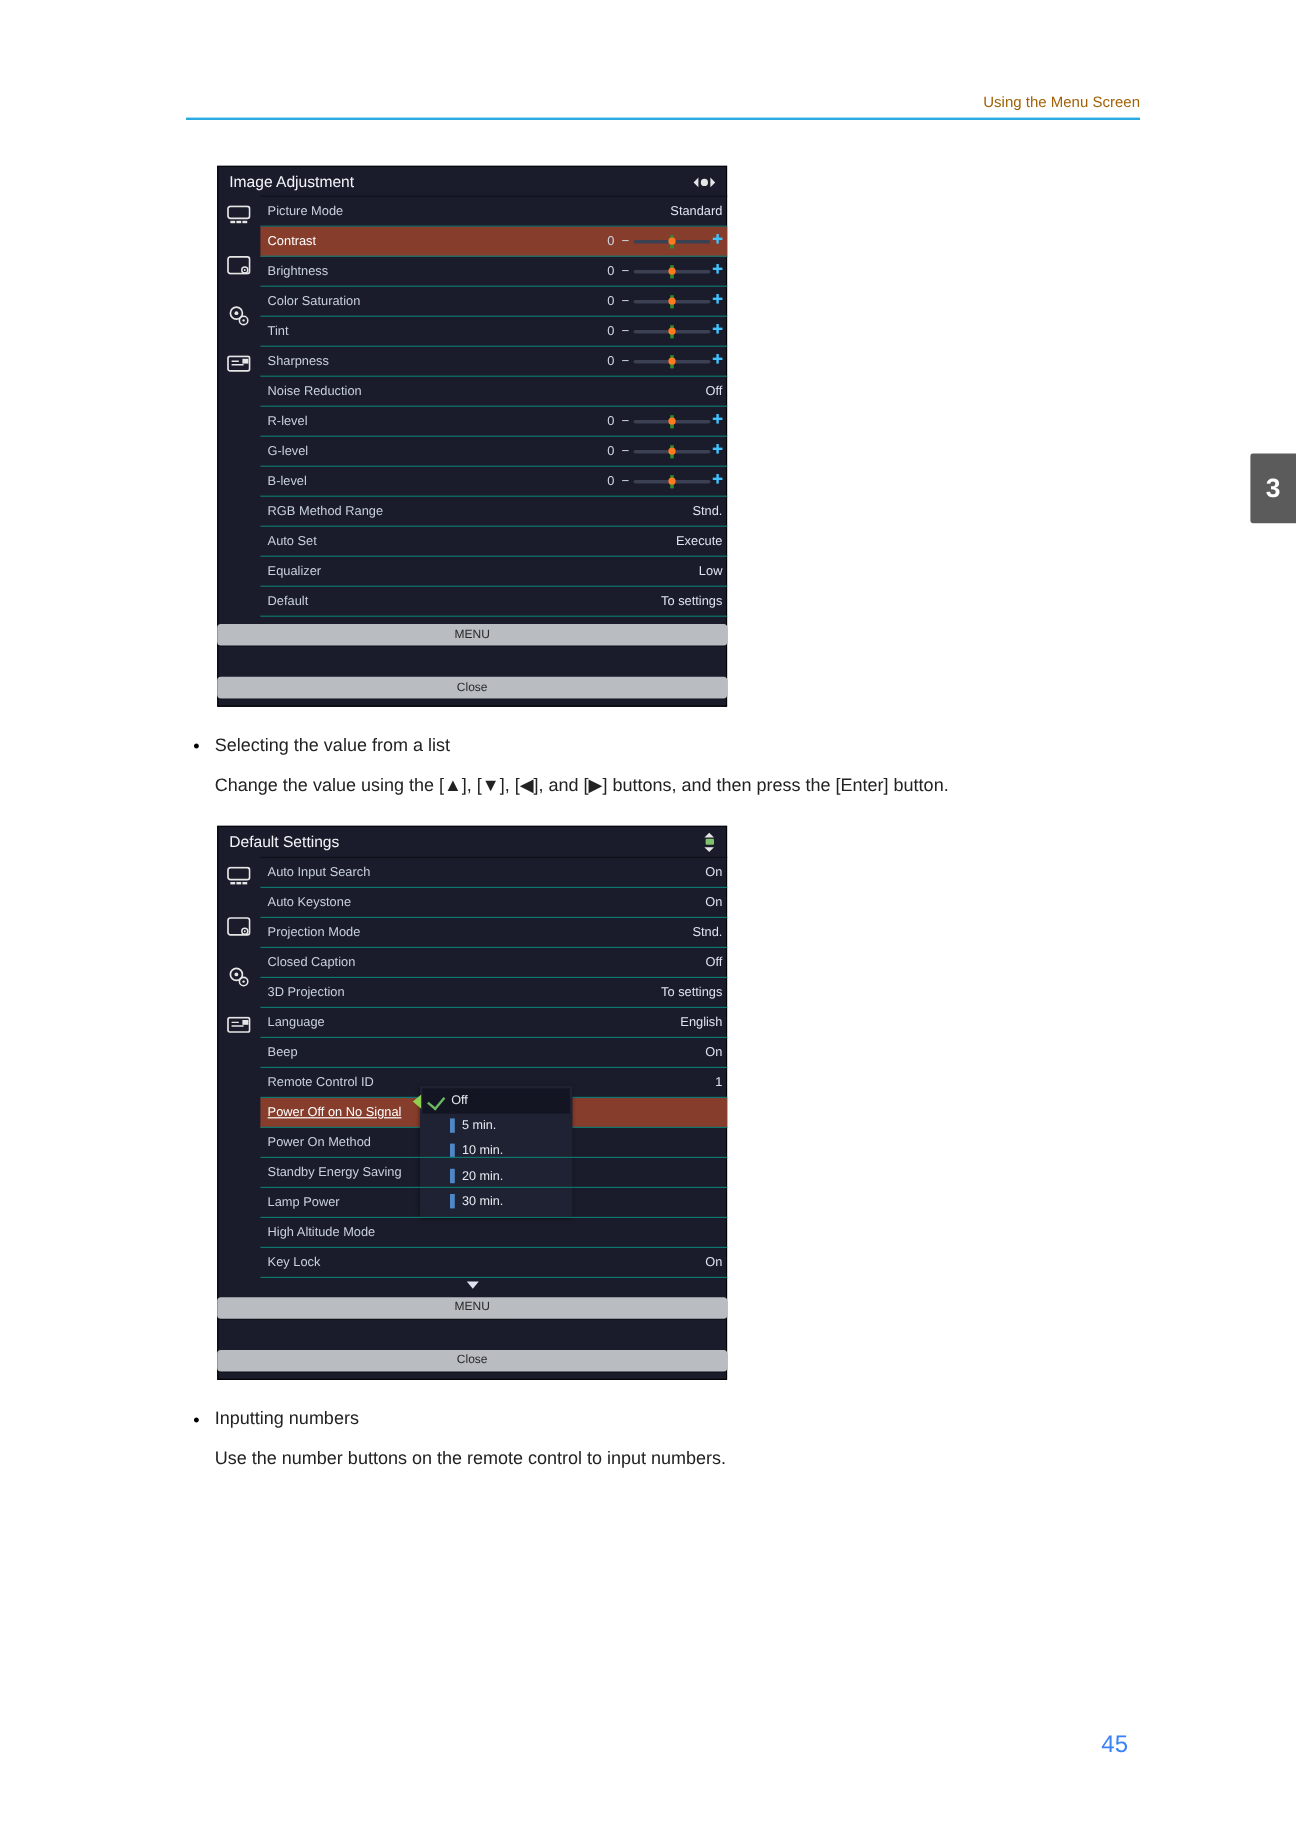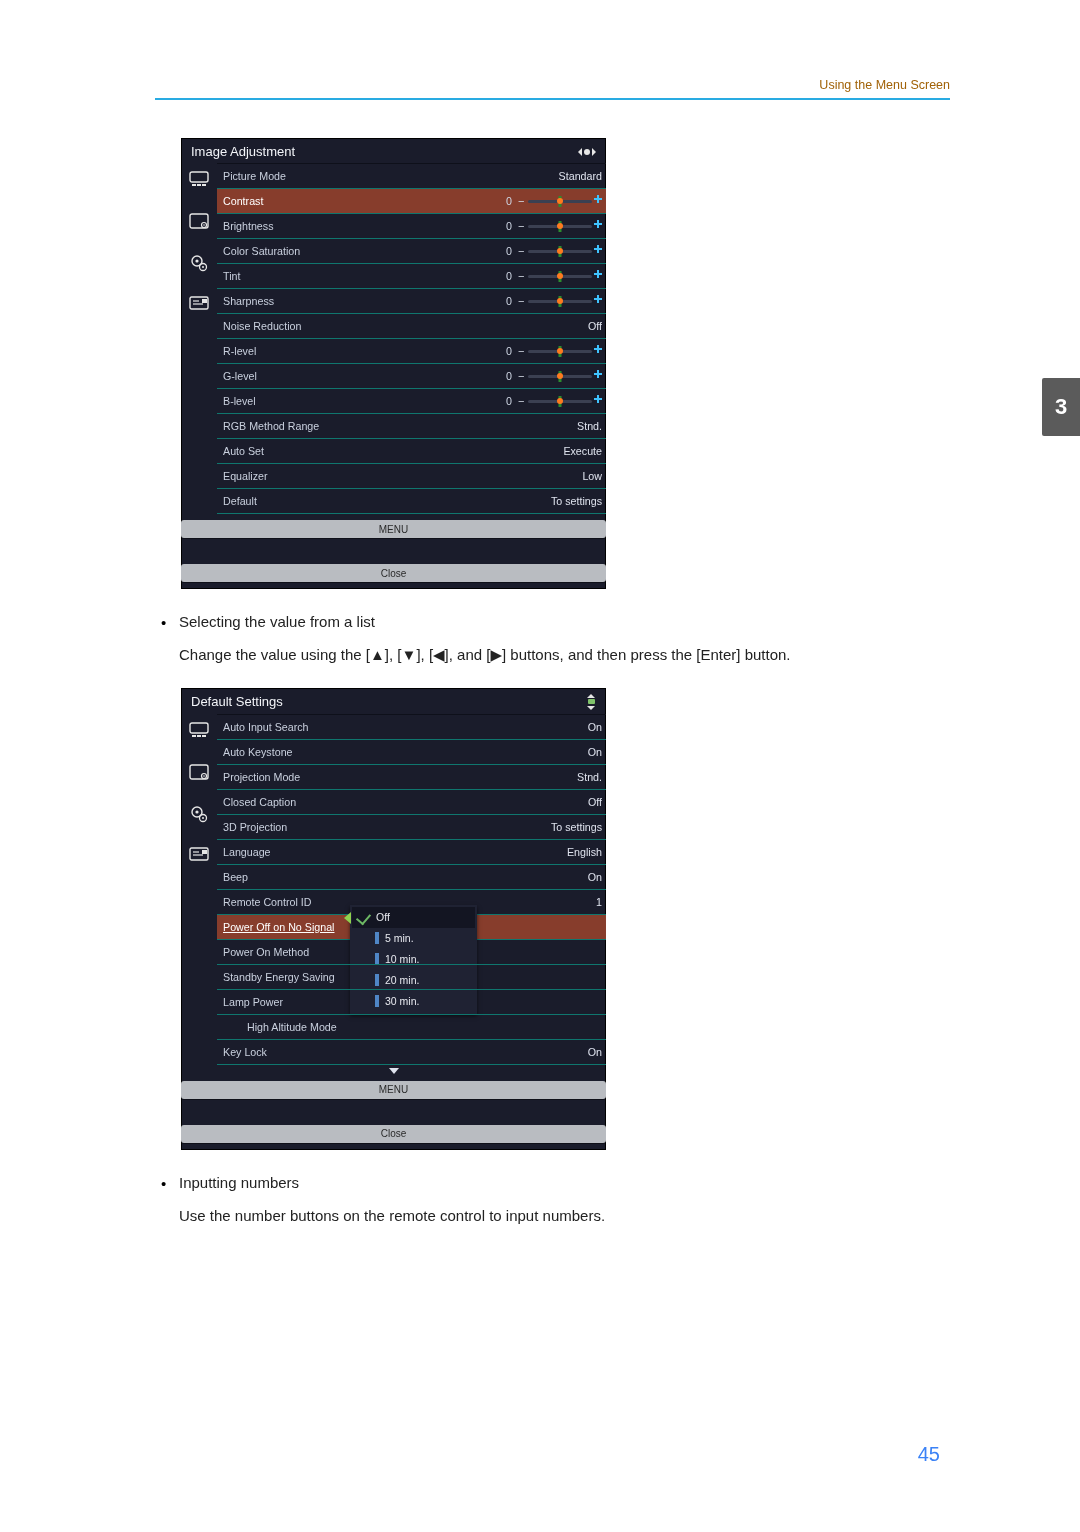--- a/index.html
+++ b/index.html
@@ -520,21 +520,21 @@
               </div>
               <div class="row">
                 <span class="label" style="min-width: 140px;">Standby Energy Saving</span>
                 <span class="value"></span>
               </div>
               <div class="row">
                 <span class="label" style="min-width: 140px;">Lamp Power</span>
                 <span class="value"></span>
               </div>
               <div class="row">
-                <span class="label" style="min-width: 140px; margin-left: 24px;">High Altitude Mode</span>
+                <span class="label" style="min-width: 140px;">High Altitude Mode</span>
                 <span class="value"></span>
               </div>
               <div class="row">
                 <span class="label" style="min-width: 140px;">Key Lock</span>
                 <span class="value">On</span>
               </div>
             </div>
         </div>
         <div class="footer-down">
             <span class="tri-down"></span>

